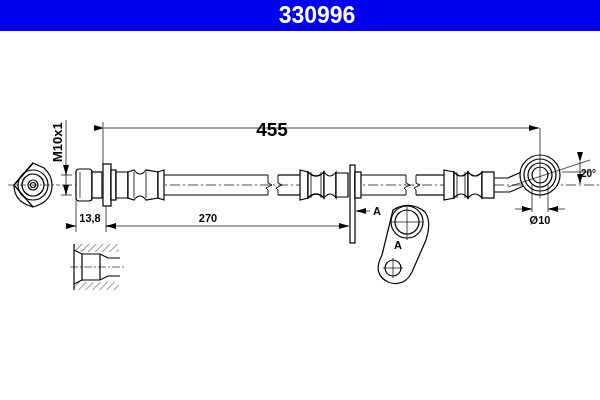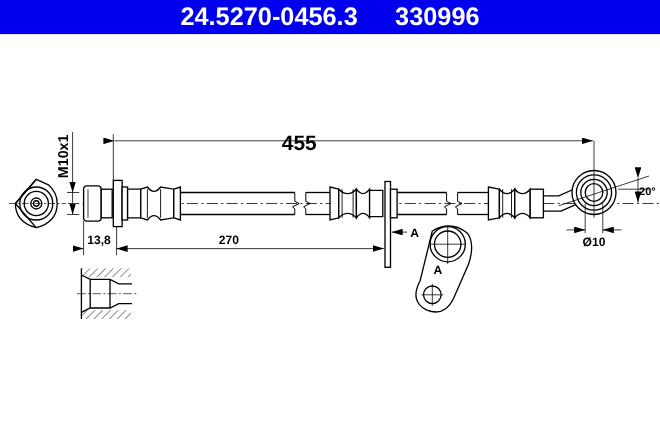--- a/index.html
+++ b/index.html
@@ -7,21 +7,20 @@
   .header { position:absolute; left:0; top:0; width:600px; height:31px; background:#0000ee; display:flex; align-items:center; justify-content:center; }
   .header span { color:#ffffff; font-weight:bold; font-size:23px; font-family:"Liberation Sans", sans-serif; letter-spacing:0px; }
   .header .gap { width:34px; display:inline-block; }
   svg { position:absolute; left:0; top:0; }
   .dim { font-family:"Liberation Sans", sans-serif; font-weight:bold; fill:#000; }
 </style>
 </head>
 <body>
 
 <div class="header">
-  <span>24.5270-0456.3</span>
   <span class="gap"></span>
   <span>330996</span>
 </div>
 
 <svg width="600" height="400" viewBox="0 0 600 400">
   <defs>
     <marker id="arr" markerWidth="10" markerHeight="6" refX="10" refY="3" orient="auto" markerUnits="userSpaceOnUse">
       <path d="M0,0 L10,3 L0,6 z" fill="#000"></path>
     </marker>
     <pattern id="hatch" width="5" height="5" patternUnits="userSpaceOnUse" patternTransform="rotate(45)">

